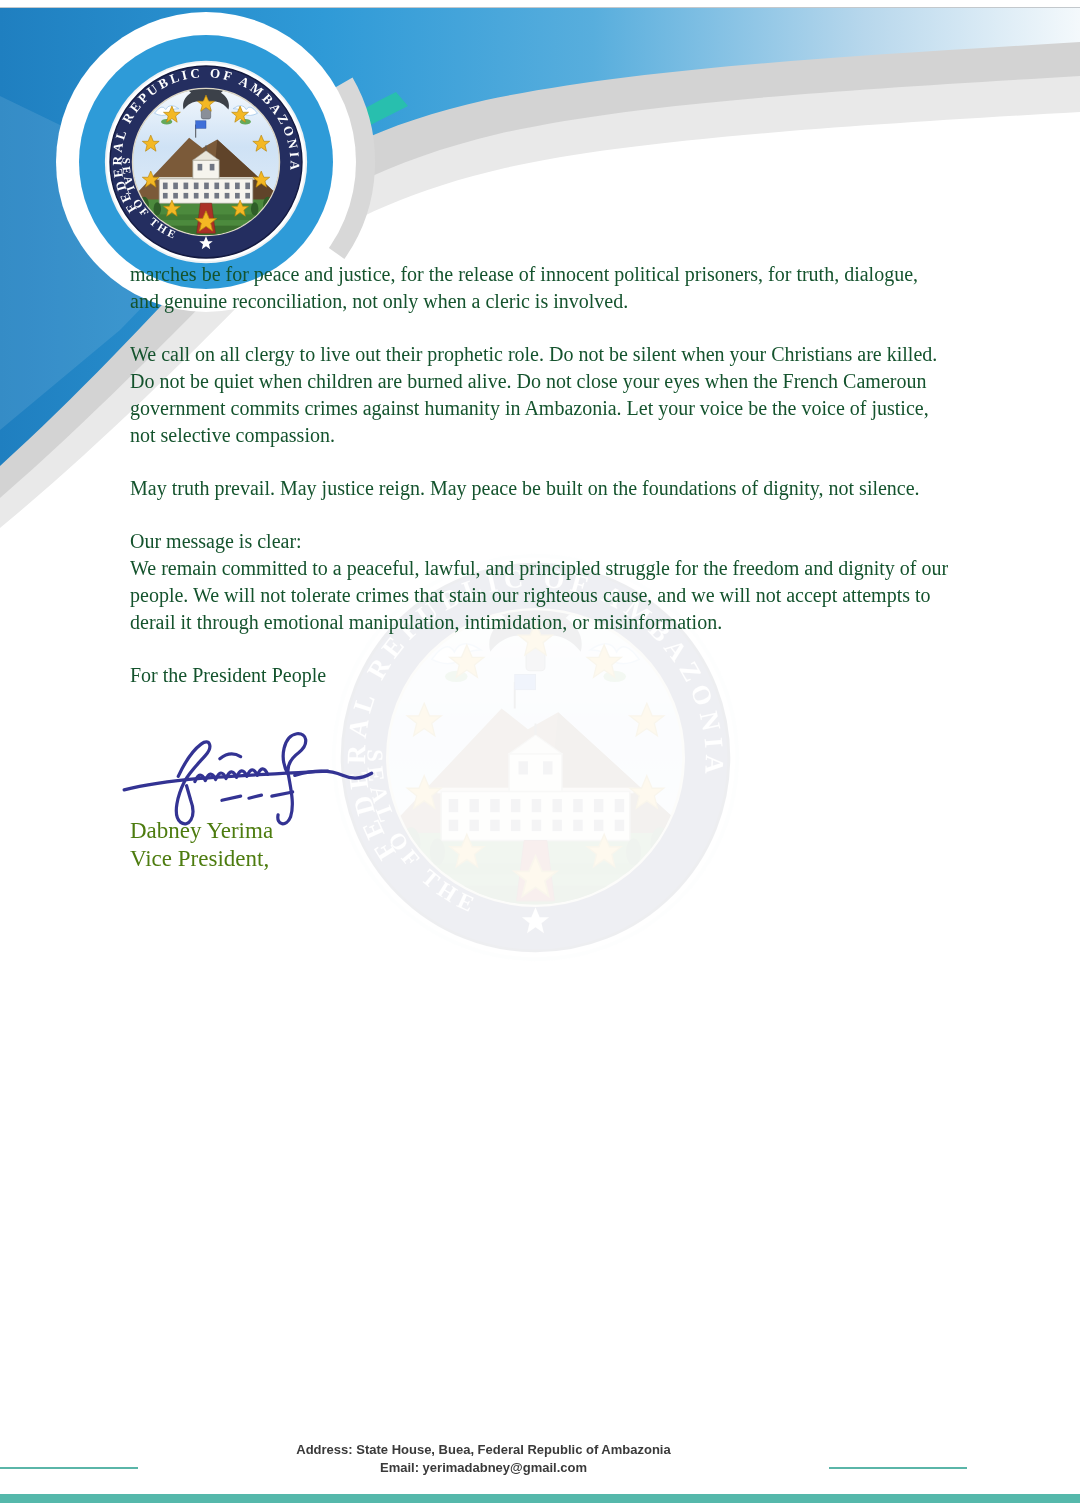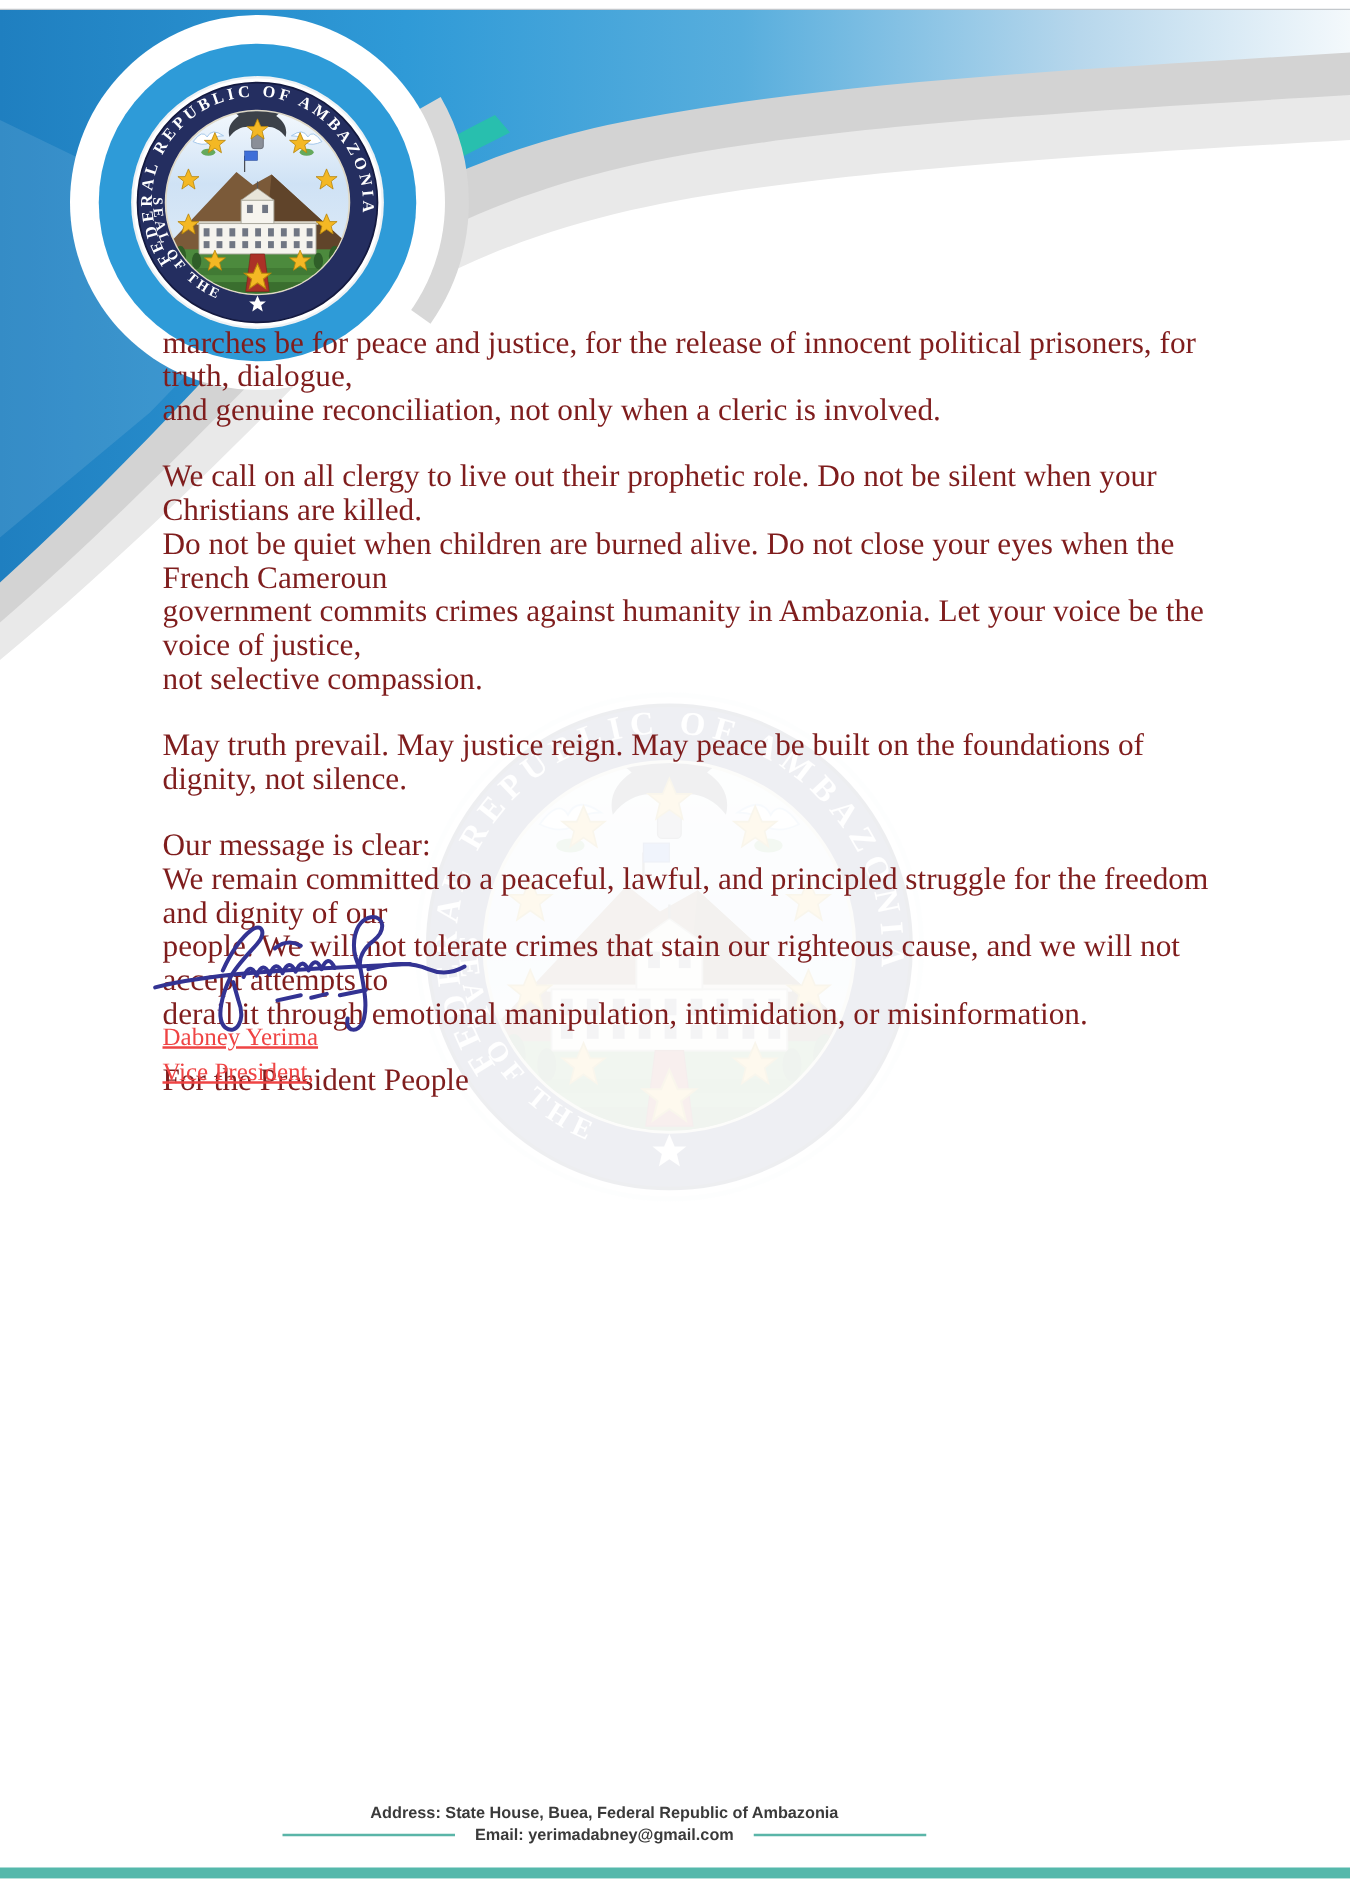--- a/index.html
+++ b/index.html
@@ -18,37 +18,37 @@
   }
   .header-art{position:absolute;left:0;top:0;z-index:1;}
   .watermark{
     position:absolute;left:328px;top:550px;width:415px;height:415px;
     opacity:0.07;z-index:0;
   }
   .letter-body{
     position:absolute;left:130px;top:261px;width:845px;z-index:2;
   }
   .para{
-    font-size:25px;line-height:27px;color:#7f1d1d;
+    font-size:20px;line-height:27px;color:#14532d;
     white-space:pre-line;margin:0 0 26px 0;
   }
   .signature-wrap{
     position:absolute;left:120px;top:727px;width:260px;height:105px;z-index:2;
   }
   .signoff{
     position:absolute;left:130px;top:817px;z-index:2;
-    font-size:20px;line-height:27.5px;color:#ef4444;text-decoration:underline;
+    font-size:23px;line-height:27.5px;color:#4d7c0f;
   }
   .footer{
     position:absolute;left:0;top:1441px;width:967px;z-index:3;
     text-align:center;
     font-family:"Liberation Sans", sans-serif;
     font-weight:bold;font-size:13px;line-height:18px;color:#3a3a3a;
   }
-  .footer-row{display:flex;align-items:center;justify-content:center;gap:16px;}
+  .footer-row{display:flex;align-items:center;justify-content:space-between;gap:16px;}
   .teal-line{width:138px;height:2px;background:#5ab5a8;}
   .bottom-bar{
     position:absolute;left:0;bottom:0;width:1080px;height:9px;
     background:#55b8ab;z-index:4;
   }
   .ring-text{
     font-family:"Liberation Serif", serif;
     font-weight:bold;fill:#ffffff;
   }
 </style>

